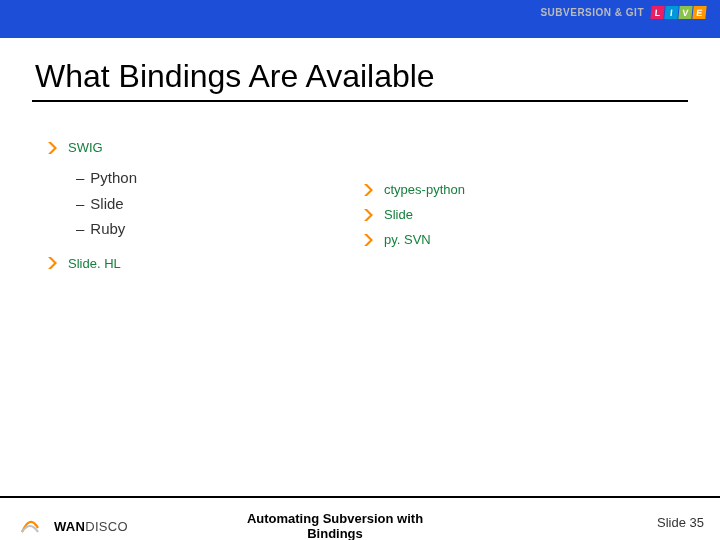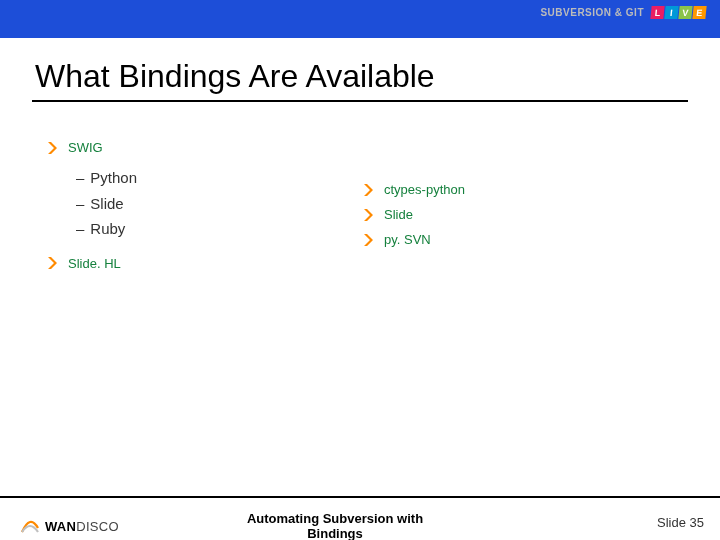--- a/index.html
+++ b/index.html
@@ -24,21 +24,21 @@
 
   .bullet-main { display: flex; align-items: center; margin-bottom: 10px; font-size: 13px; color: #15803d; }
   .chev { display: inline-flex; margin-right: 10px; }
   .chev svg { width: 10px; height: 12px; }
   .sub-list { margin-left: 28px; margin-bottom: 14px; }
   .bullet-sub { font-size: 15px; color: #333; line-height: 1.7; }
   .bullet-sub .dash { margin-right: 6px; }
 
   .footer { position: absolute; left: 0; right: 0; bottom: 0; height: 44px; }
   .footer-line { position: absolute; top: 0; left: 0; right: 0; height: 2px; background: #000; }
-  .wandisco { position: absolute; left: 20px; bottom: 6px; display: flex; align-items: center; gap: 5px; }
+  .wandisco { position: absolute; left: 20px; bottom: 6px; display: flex; align-items: center; gap: 14px; }
   .wandisco .swoosh { width: 20px; height: 16px; }
   .wandisco .wtext { font-size: 13px; color: #444; letter-spacing: 0.3px; }
   .wandisco .wtext b { color: #000; font-weight: 700; }
   .footer-title { position: absolute; left: 235px; bottom: -2px; font-size: 13px; font-weight: 700; color: #000; text-align: center; line-height: 1.15; width: 200px; }
   .slide-no { position: absolute; right: 16px; bottom: 10px; font-size: 13px; color: #333; }
 </style>
 </head>
 <body>
 
 <div class="slide">

